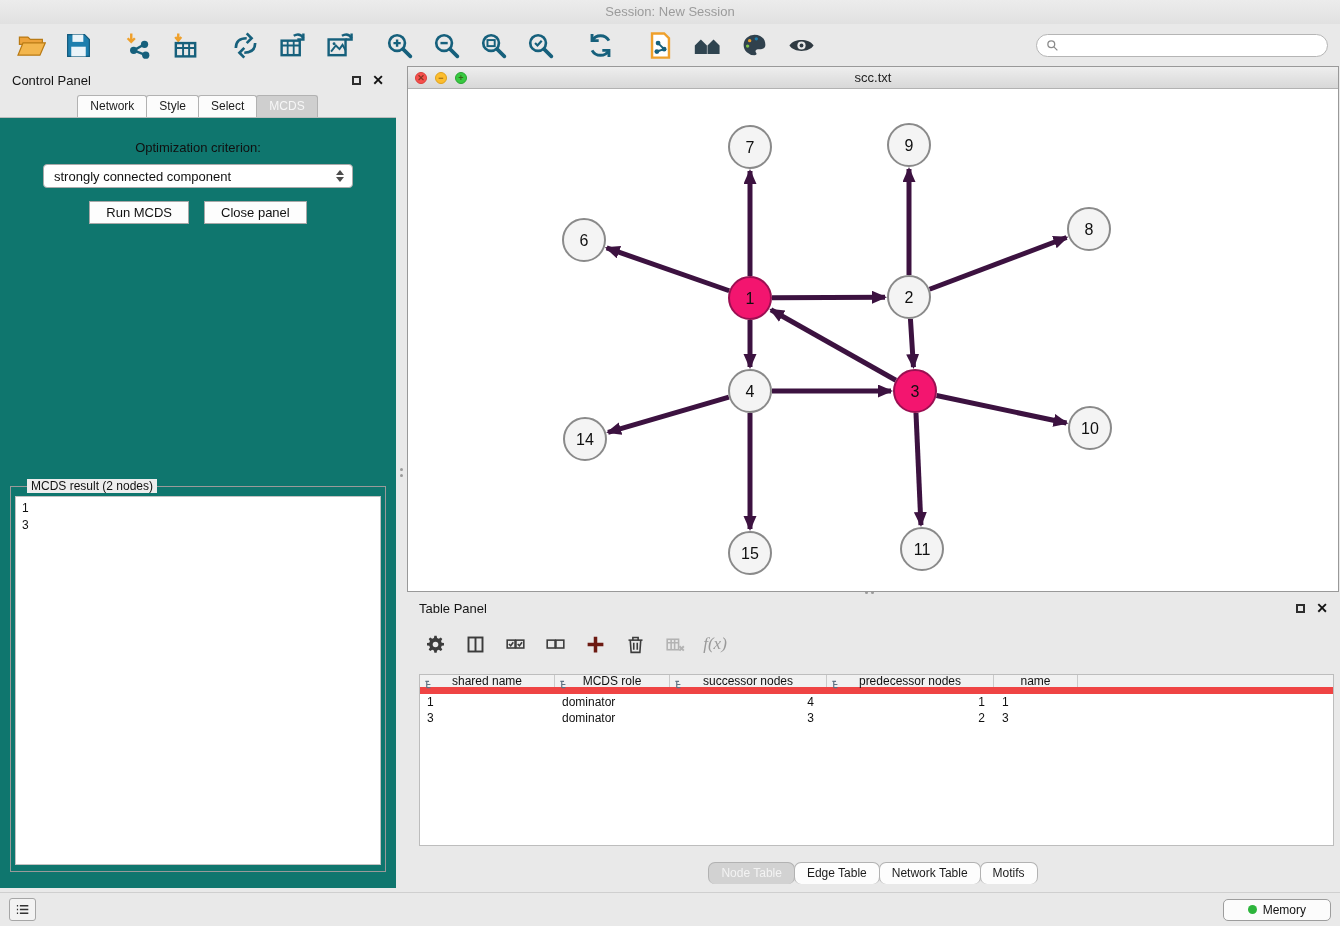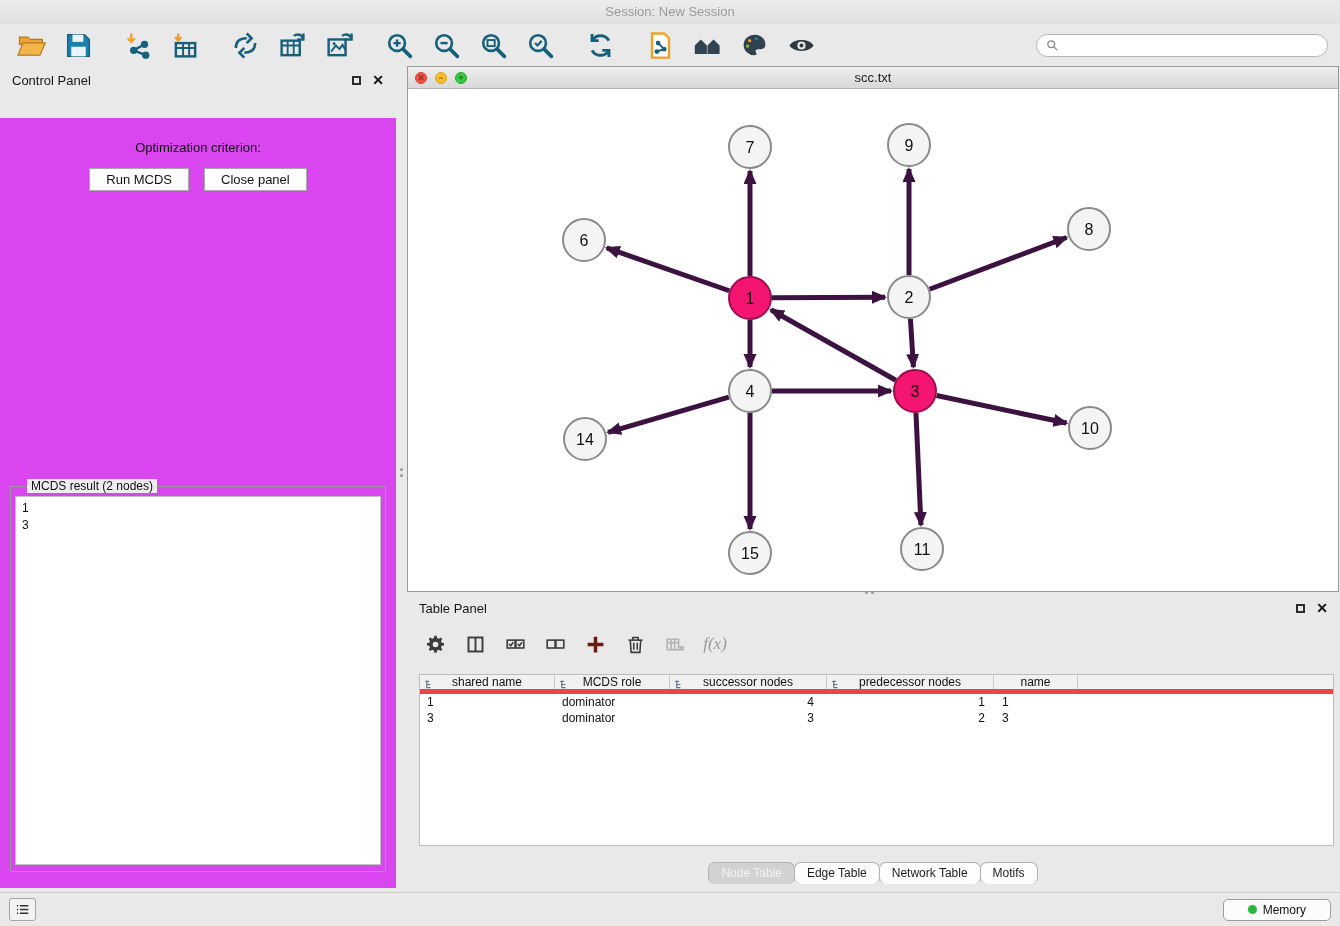--- a/index.html
+++ b/index.html
@@ -28,21 +28,21 @@
   
   .control-panel { position:absolute; left:0; top:66px; width:396px; height:822px; background:#e9e9e9; }
   .panel-header { height:28px; display:flex; align-items:center; padding:0 12px; font-size:13px; color:#151515; }
   .win-icons { margin-left:auto; display:flex; align-items:center; gap:11px; }
   .sq-icon { width:9px; height:9px; border:2px solid #2d2d2d; display:inline-block; }
   .x-icon { font-size:14px; font-weight:bold; color:#111; line-height:10px; }
   .cp-tabs { display:flex; justify-content:center; align-items:flex-end; height:24px; border-bottom:1px solid #bcbcbc; }
   .tab { font-size:12px; padding:3px 12px 4px; border:1px solid #b2b2b2; border-bottom:none;
     background:#fcfcfc; color:#1c1c1c; margin-left:-1px; border-radius:3px 3px 0 0; cursor:default; }
   .tab.selected { background:#cfcfcf; color:#f7f7f7; }
-  .cp-body { position:absolute; left:0; right:0; top:52px; bottom:0; background:#d946ef; }
+  .cp-body { position:absolute; left:0; right:0; top:52px; bottom:0; background:#0f766e; }
   .opt-label { text-align:center; margin-top:22px; font-size:13px; color:#101010; }
   .dropdown { margin:9px auto 0; width:310px; height:24px; background:#fff; border:1px solid #aaa;
     border-radius:4px; display:flex; align-items:center; padding:0 6px 0 10px; font-size:13px; color:#111; }
   .stepper { margin-left:auto; display:flex; flex-direction:column; gap:2px; padding-right:2px; }
   .tri-up { width:0; height:0; border-left:4px solid transparent; border-right:4px solid transparent; border-bottom:5px solid #4c4c4c; }
   .tri-dn { width:0; height:0; border-left:4px solid transparent; border-right:4px solid transparent; border-top:5px solid #4c4c4c; }
   .btn-row { display:flex; justify-content:center; gap:15px; margin-top:13px; }
   .btn { height:23px; padding:0 16px; background:#fdfdfd; border:1px solid #a8a8a8; border-radius:0;
     font-size:13px; color:#111; cursor:default; font-family:"Liberation Sans",sans-serif; }
   .result-group { position:absolute; left:10px; right:10px; top:368px; bottom:16px; border:1px solid #9a9a9a; }
@@ -65,21 +65,21 @@
 
   
   .table-panel { position:absolute; left:407px; top:594px; width:933px; height:296px; background:#e9e9e9; }
   .tp-toolbar { position:absolute; left:0; top:28px; right:16px; height:44px; display:flex; align-items:center;
     gap:16px; padding:0 16px; }
   .tp-icon { width:24px; height:24px; display:flex; align-items:center; justify-content:center; cursor:default; }
   .tp-icon svg { width:21px; height:21px; }
   .fx { font-family:"Liberation Serif", serif; font-style:italic; font-size:17px; color:#9a9a9a; }
   .table-wrap { position:absolute; left:12px; right:6px; top:80px; height:172px; background:#fff;
     border:1px solid #bdbdbd; overflow:hidden; }
-  .thead { display:flex; height:19px; background:#f1f1f1; border-bottom:5px solid #ef4444; }
+  .thead { display:flex; height:19px; background:#f1f1f1; border-bottom:7px solid #ef4444; }
   .th { position:relative; display:flex; align-items:center; justify-content:center; font-size:12px;
     color:#111; border-right:1px solid #c9c9c9; cursor:default; }
   .th .hicon { position:absolute; left:4px; top:4px; }
   .w0{width:135px} .w1{width:115px} .w2{width:157px} .w3{width:167px} .w4{width:84px}
   .wf{flex:1; border-right:none}
   .trow { display:flex; height:16px; align-items:center; font-size:12px; color:#111; }
   .tcell.c0{width:135px; padding-left:7px;}
   .tcell.c1{width:115px; padding-left:7px;}
   .tcell.c2{width:157px; text-align:right; padding-right:13px;}
   .tcell.c3{width:167px; text-align:right; padding-right:9px;}
@@ -256,22 +256,35 @@
   </div>
 
   <div class="control-panel">
     <div class="panel-header">
       <span>Control Panel</span>
       <span class="win-icons">
         <span class="sq-icon"></span>
         <span class="x-icon">✕</span>
       </span>
     </div>
+    <div class="cp-tabs">
+      <div class="tab">Network</div>
+      <div class="tab">Style</div>
+      <div class="tab">Select</div>
+      <div class="tab selected">MCDS</div>
+    </div>
     <div class="cp-body">
       <div class="opt-label">Optimization criterion:</div>
+      <div class="dropdown">
+        <span>strongly connected component</span>
+        <span class="stepper">
+          <span class="tri-up"></span>
+            <span class="tri-dn"></span>
+        </span>
+      </div>
       <div class="btn-row">
         <button class="btn">Run MCDS</button>
         <button class="btn">Close panel</button>
       </div>
       <div class="result-group">
         <span class="legend">MCDS result (2 nodes)</span>
         <div class="result-area">1
 3</div>
       </div>
     </div>

